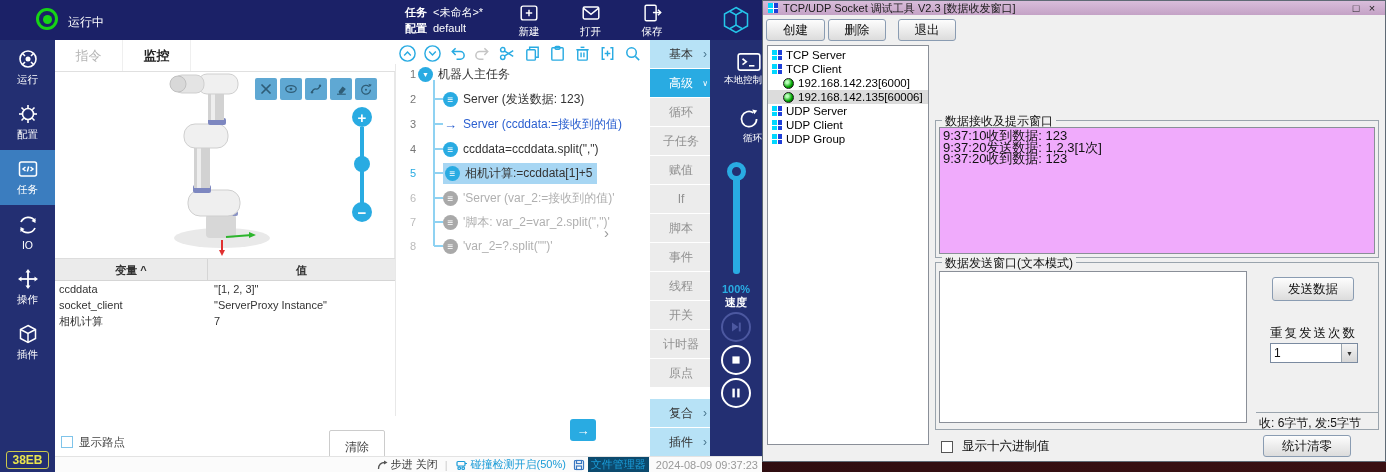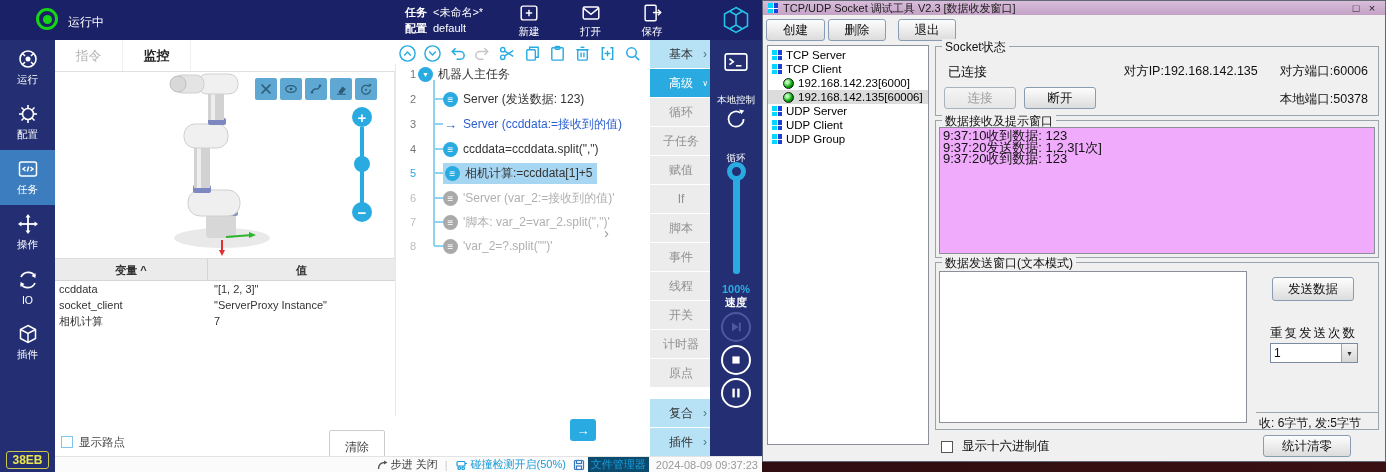--- a/index.html
+++ b/index.html
@@ -73,21 +73,21 @@
 .expander::after{content:"›"}
 .categories{position:absolute;left:650px;top:40px;width:62px;height:416px;background:#fff;display:flex;flex-direction:column;gap:1px}
 .cat{height:28px;flex:none;display:flex;align-items:center;justify-content:center;font-size:12px;position:relative}
 .cat.light{background:#b7e2f6;color:#333}
 .cat.light::after{content:"›";position:absolute;right:5px;color:#49768e;font-size:12px}
 .cat.active{background:#29abe2;color:#fff}
 .cat.active::after{content:"∨";position:absolute;right:4px;font-size:8px}
 .cat.gray{background:#ececec;color:#909090}
 .cat.mt{margin-top:auto}
 .right-rail{position:absolute;left:710px;top:40px;width:52px;height:432px;background:#232f72;color:#fff}
-.rail-item{position:absolute;left:0;width:52px;display:flex;flex-direction:column;align-items:center;gap:20px}
+.rail-item{position:absolute;left:0;width:52px;display:flex;flex-direction:column;align-items:flex-end;gap:0}
 .rail-item .lbl{font-size:9.5px;white-space:nowrap}
 .r-track{position:absolute;left:23px;top:136px;width:7px;height:98px;border-radius:3px;background:#29abe2}
 .r-handle{position:absolute;left:17px;top:122px;width:19px;height:19px;border-radius:50%;background:#232f72;border:5px solid #29abe2}
 .speed-text{position:absolute;left:0;top:243px;width:52px;text-align:center;font-size:11px;font-weight:bold;line-height:13px}
 .speed-text .pct{color:#29abe2}
 .circle-btn{position:absolute;left:11px;width:30px;height:30px;border-radius:50%;border:2px solid #fff;display:flex;align-items:center;justify-content:center}
 .circle-btn.dim{border-color:#4c58a0}
 .statusbar{position:absolute;left:55px;top:456px;width:707px;height:16px;background:#fbfbfb;border-top:1px solid #e3e3e3;display:flex;align-items:center;justify-content:flex-end;gap:7px;font-size:11px;padding-right:4px;white-space:nowrap}
 .sb-item{display:flex;align-items:center;gap:3px}
 .sb-step{color:#3a3a3a}
@@ -220,37 +220,37 @@
         <svg width="22" height="22" viewBox="0 0 22 22" fill="none" stroke="#fff" stroke-width="1.5">
             <rect x="2.5" y="4" width="17" height="14" rx="2"></rect>
             <polyline points="8.5,9 6,11 8.5,13"></polyline>
             <polyline points="13.5,9 16,11 13.5,13"></polyline>
             <line x1="11.7" y1="8.5" x2="10.3" y2="13.5"></line>
           </svg>
         <span class="lbl">任务</span>
       </div>
       <div class="side-item">
         <svg width="22" height="22" viewBox="0 0 22 22" fill="none" stroke="#fff" stroke-width="1.8">
+            <path d="M4,8 a8,8 0 0 1 14,-1"></path>
+            <path d="M18,14 a8,8 0 0 1 -14,1"></path>
+            <polygon points="18.5,4 18.5,9 14.5,7" fill="#fff" stroke="none"></polygon>
+            <polygon points="3.5,18 3.5,13 7.5,15" fill="#fff" stroke="none"></polygon>
+          </svg>
+        <span class="lbl">IO</span>
+      </div>
+      <div class="side-item">
+        <svg width="22" height="22" viewBox="0 0 22 22" fill="none" stroke="#fff" stroke-width="1.8">
             <line x1="11" y1="4" x2="11" y2="18"></line>
             <line x1="4" y1="11" x2="18" y2="11"></line>
             <polygon points="11,1 8.5,4.5 13.5,4.5" fill="#fff" stroke="none"></polygon>
             <polygon points="11,21 8.5,17.5 13.5,17.5" fill="#fff" stroke="none"></polygon>
             <polygon points="1,11 4.5,8.5 4.5,13.5" fill="#fff" stroke="none"></polygon>
             <polygon points="21,11 17.5,8.5 17.5,13.5" fill="#fff" stroke="none"></polygon>
           </svg>
         <span class="lbl">操作</span>
-      </div>
-      <div class="side-item">
-        <svg width="22" height="22" viewBox="0 0 22 22" fill="none" stroke="#fff" stroke-width="1.8">
-            <path d="M4,8 a8,8 0 0 1 14,-1"></path>
-            <path d="M18,14 a8,8 0 0 1 -14,1"></path>
-            <polygon points="18.5,4 18.5,9 14.5,7" fill="#fff" stroke="none"></polygon>
-            <polygon points="3.5,18 3.5,13 7.5,15" fill="#fff" stroke="none"></polygon>
-          </svg>
-        <span class="lbl">IO</span>
       </div>
       <div class="side-item">
         <svg width="22" height="22" viewBox="0 0 22 22" fill="none" stroke="#fff" stroke-width="1.5">
             <polygon points="11,2.5 18.5,6.5 18.5,15.5 11,19.5 3.5,15.5 3.5,6.5"></polygon>
             <polyline points="3.5,6.5 11,10.5 18.5,6.5"></polyline>
             <line x1="11" y1="10.5" x2="11" y2="19.5"></line>
           </svg>
         <span class="lbl">插件</span>
       </div>
       <div class="side-badge">38EB</div>
@@ -571,31 +571,20 @@
         <div class="sk-row">
           <span class="blk-icon"></span>
           <span>UDP Client</span>
         </div>
         <div class="sk-row">
           <span class="blk-icon"></span>
           <span>UDP Group</span>
         </div>
       </div>
 
-      <div class="grp grp-status">
-        <span class="grp-legend">Socket状态</span>
-        <div class="sk-state">已连接</div>
-        <div class="peer">
-          <span>对方IP:192.168.142.135</span>
-          <span>对方端口:60006</span>
-        </div>
-        <div class="w-btn btn-conn disabled">连接</div>
-        <div class="w-btn btn-disc">断开</div>
-        <div class="local-port">本地端口:50378</div>
-      </div>
 
       <div class="grp grp-recv">
         <span class="grp-legend">数据接收及提示窗口</span>
         <div class="recv-box">
           <div>9:37:10收到数据: 123</div>
           <div>9:37:20发送数据: 1,2,3[1次]</div>
           <div>9:37:20收到数据: 123</div>
         </div>
       </div>
 

